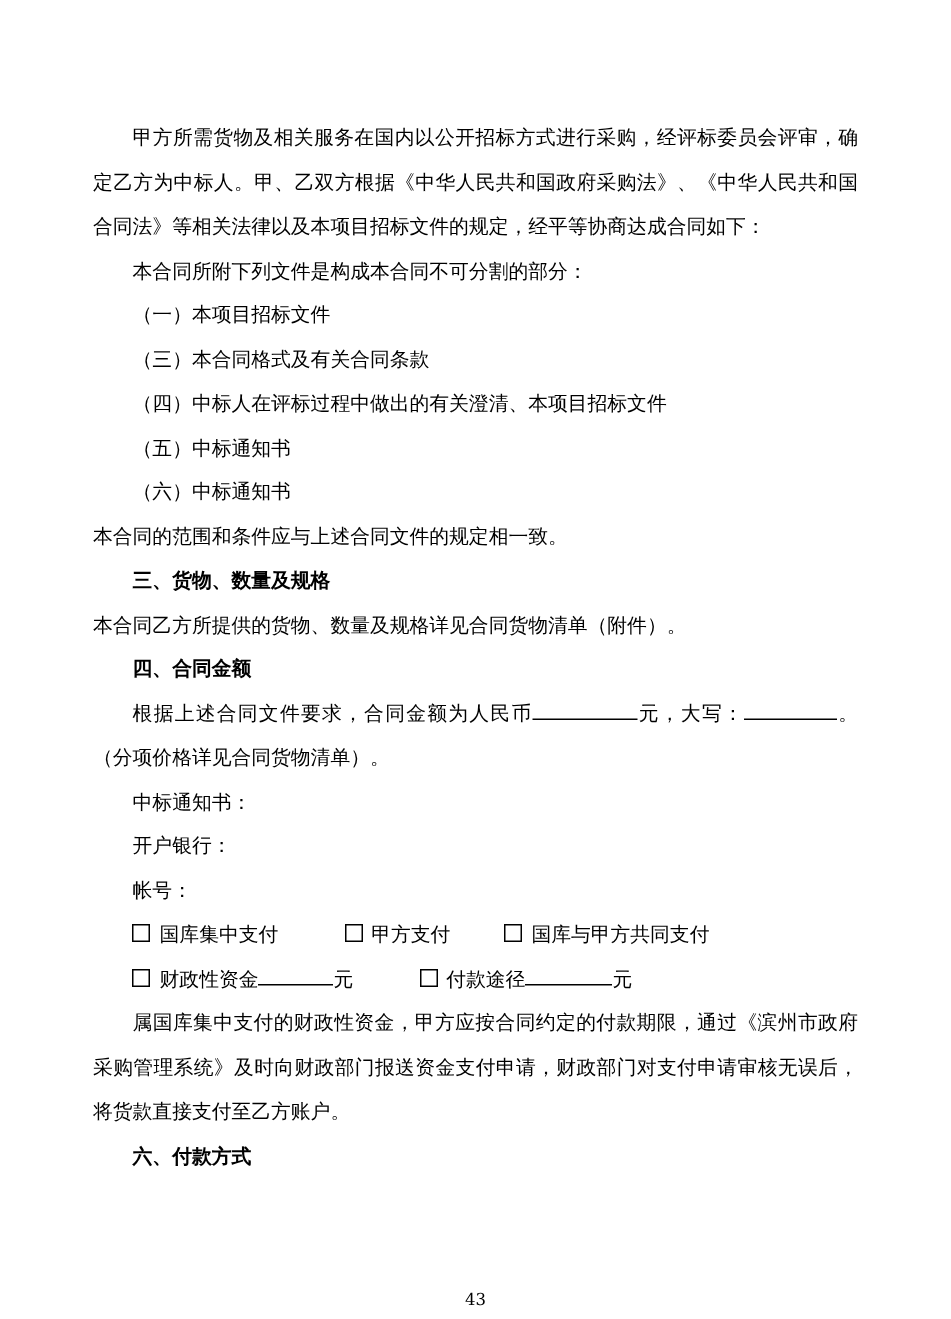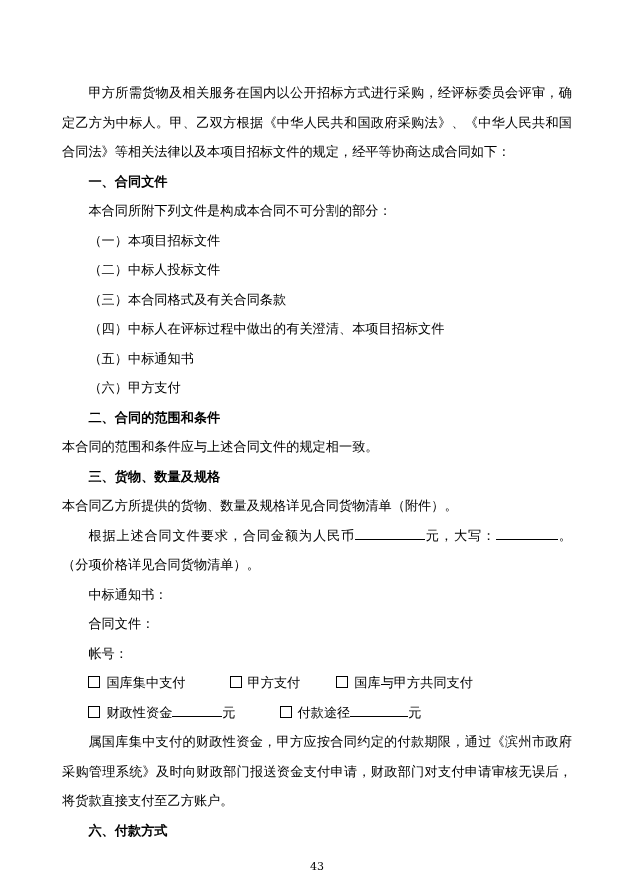--- a/index.html
+++ b/index.html
@@ -78,38 +78,36 @@
   }
 </style>
 </head>
 <body>
 
 <div class="page">
   <div class="doc">
 
     <p class="para">甲方所需货物及相关服务在国内以公开招标方式进行采购，经评标委员会评审，确定乙方为中标人。甲、乙双方根据《中华人民共和国政府采购法》、《中华人民共和国合同法》等相关法律以及本项目招标文件的规定，经平等协商达成合同如下：</p>
 
-    <p class="heading">一、合同文件</p>
     <p class="para">本合同所附下列文件是构成本合同不可分割的部分：</p>
     <p class="item">（一）本项目招标文件</p>
-    <p class="item">（二）中标人投标文件</p>
     <p class="item">（三）本合同格式及有关合同条款</p>
     <p class="item">（四）中标人在评标过程中做出的有关澄清、本项目招标文件</p>
     <p class="item">（五）中标通知书</p>
-    <p class="item">（六）甲方支付</p>
+    <p class="item">（六）中标通知书</p>
 
-    <p class="heading">二、合同的范围和条件</p>
     <p class="para noindent">本合同的范围和条件应与上述合同文件的规定相一致。</p>
 
     <p class="heading">三、货物、数量及规格</p>
     <p class="para noindent">本合同乙方所提供的货物、数量及规格详见合同货物清单（附件）。</p>
 
+    <p class="heading">四、合同金额</p>
     <p class="para"><span>根据上述合同文件要求，合同金额为人民币</span><span class="blank b70"></span><span>元，大写：</span><span class="blank b62"></span><span>。（分项价格详见合同货物清单）。</span></p>
     <p class="para">中标通知书：</p>
-    <p class="para">合同文件：</p>
+    <p class="para">开户银行：</p>
     <p class="para">帐号：</p>
 
     <p class="checkline"><span class="cbox"></span><span>国库集中支付</span><span class="gap-l"></span><span class="cbox"></span><span>甲方支付</span><span class="gap-m"></span><span class="cbox"></span><span>国库与甲方共同支付</span></p>
     <p class="checkline"><span class="cbox"></span><span>财政性资金</span><span class="blank b50"></span><span>元</span><span class="gap-l"></span><span class="cbox"></span><span>付款途径</span><span class="blank b58"></span><span>元</span></p>
     <p class="para">属国库集中支付的财政性资金，甲方应按合同约定的付款期限，通过《滨州市政府采购管理系统》及时向财政部门报送资金支付申请，财政部门对支付申请审核无误后，将货款直接支付至乙方账户。</p>
 
     <p class="heading">六、付款方式</p>
 
   </div>
 

